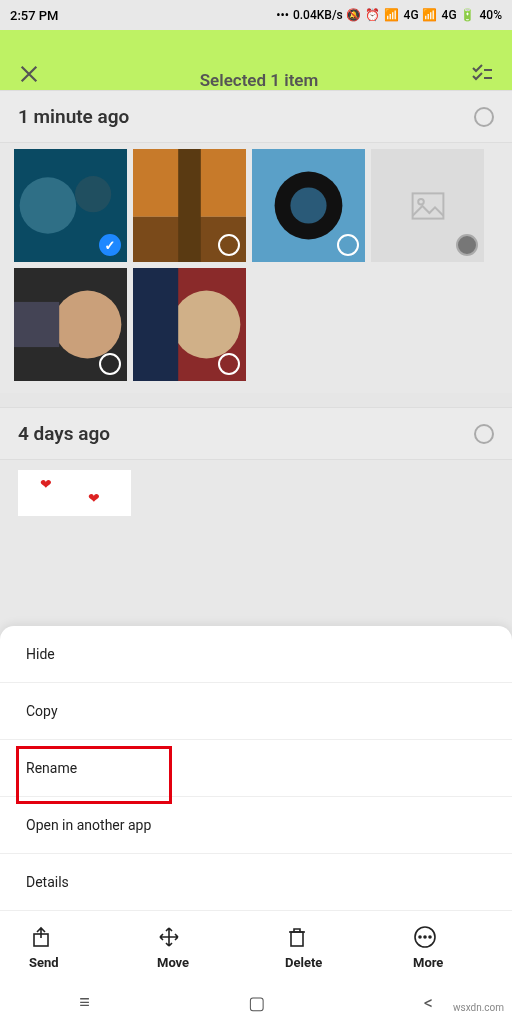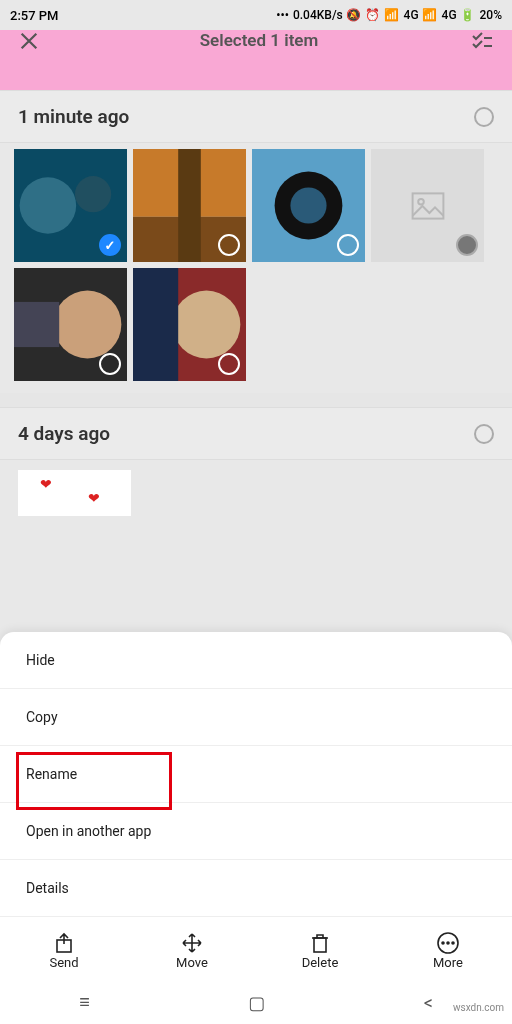--- a/index.html
+++ b/index.html
@@ -26,23 +26,23 @@
     font-size: 13px;
     font-weight: 500;
     color: #000;
     background: #e8e8e8;
   }
   .status-left { flex: 1; }
   .status-right { display: flex; align-items: center; gap: 4px; font-size: 12px;}
   .header {
     height: 60px;
     display: flex;
-    align-items: flex-start;
+    align-items: flex-end;
     padding: 0 18px;
-    background: #f9a8d4;
+    background: #bef264;
   }
   .close-x {
     font-size: 22px;
     color: #555;
     width: 30px;
   }
   .header-title {
     flex: 1;
     text-align: center;
     font-size: 17px;
@@ -136,23 +136,24 @@
     width:150px; height:52px;
     border:3px solid #e3000f;
     pointer-events:none;
   }
   .action-bar {
     display: flex;
     justify-content: space-around;
     padding: 14px 0 10px 0;
   }
   .action {
-    display:flex; flex-direction:column; align-items:center;
-    font-size: 13px; color:#222; 
+    display:flex; flex-direction:column; 
+    font-size: 13px; color:#222; gap:6px;
     width:70px;
+    font-weight:bold;
   }
   .action svg{ width:24px; height:24px; stroke:#222; fill:none; stroke-width:1.6;}
   .nav-bar {
     display:flex; justify-content:space-around; align-items:center;
     height:44px;
     background:#fff;
   }
   .nav-bar .nbtn{ color:#555; font-size:18px;}
   .footer-watermark{
     position:absolute; right:8px; top:1002px; font-size:10px; color:#888;
@@ -168,21 +169,21 @@
     <div class="status-right">
       <span>•••</span>
       <span>0.04KB/s</span>
       <span>🔕</span>
       <span>⏰</span>
       <span>📶</span>
       <span>4G</span>
       <span>📶</span>
       <span>4G</span>
       <span>🔋</span>
-      <span>20%</span>
+      <span>40%</span>
     </div>
   </div>
 
   <div class="header">
     <div class="close-x">
       <svg viewBox="0 0 24 24" width="22" height="22">
           <path d="M4 4 L20 20 M20 4 L4 20" stroke="#555" stroke-width="2.4" fill="none"></path>
         </svg>
     </div>
     <div class="header-title">Selected 1 item</div>

